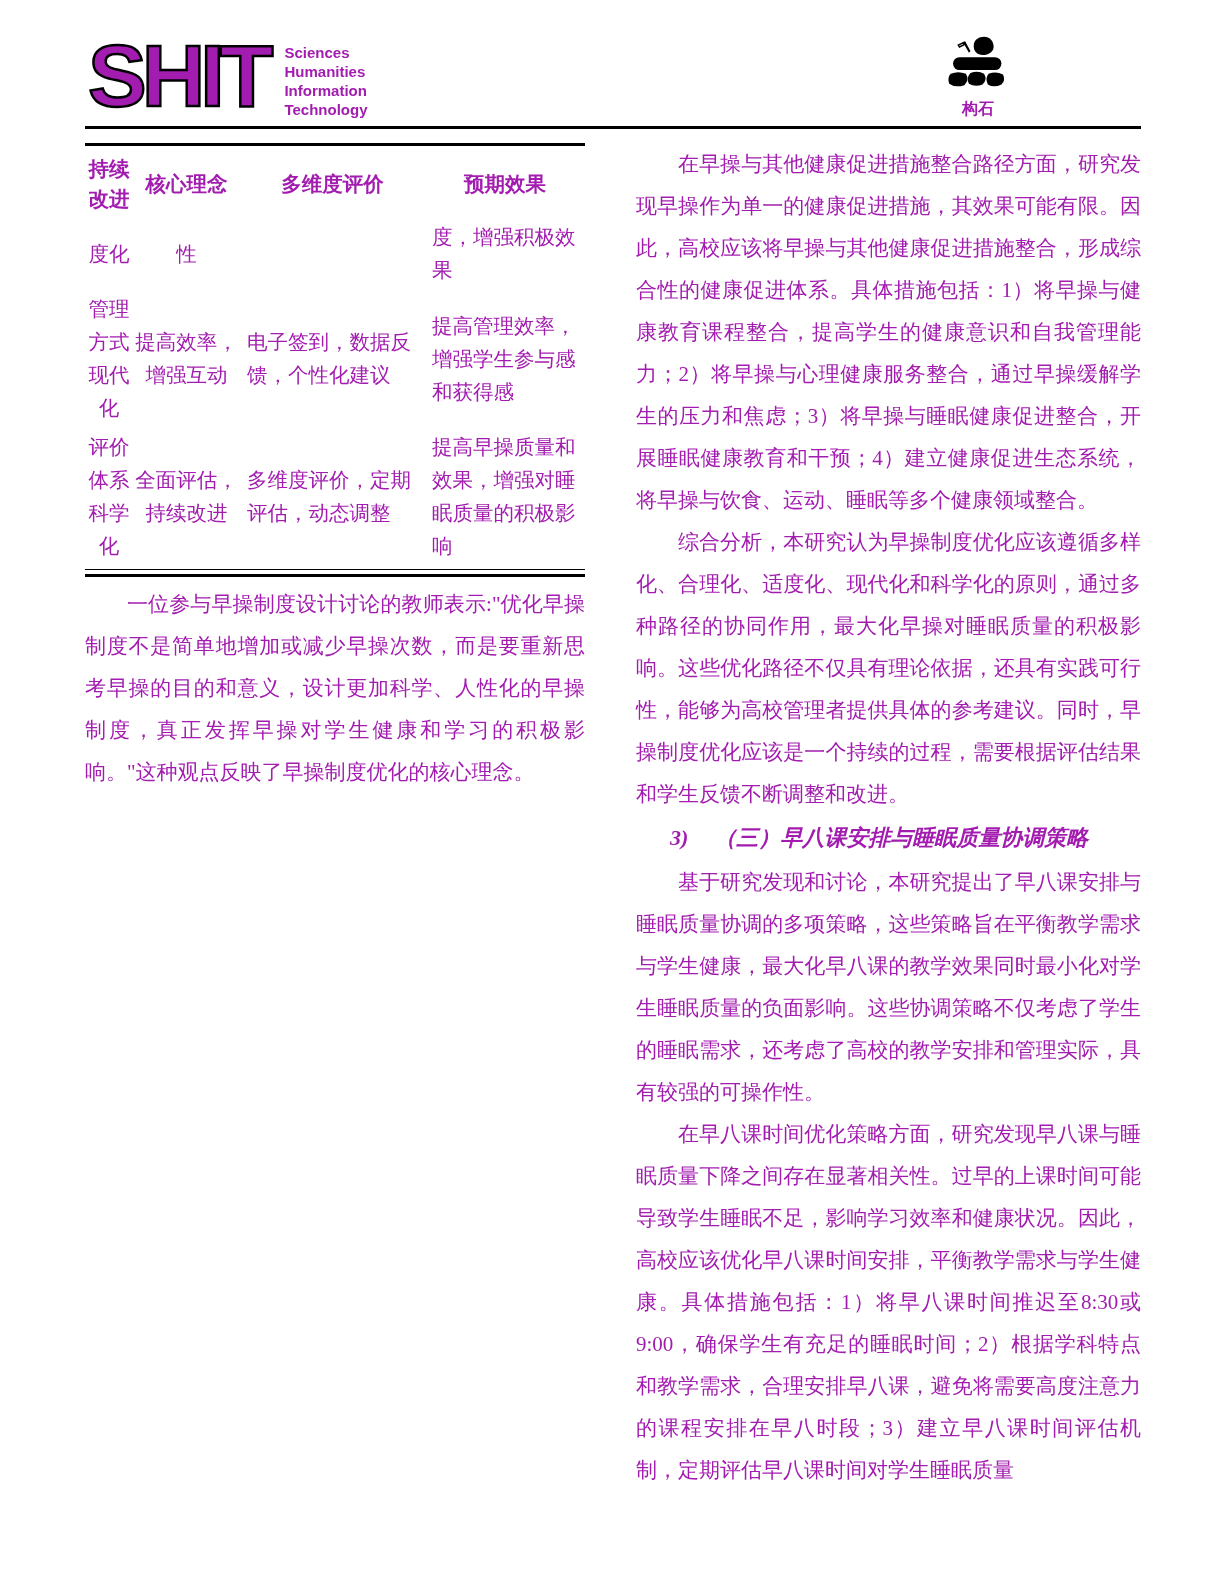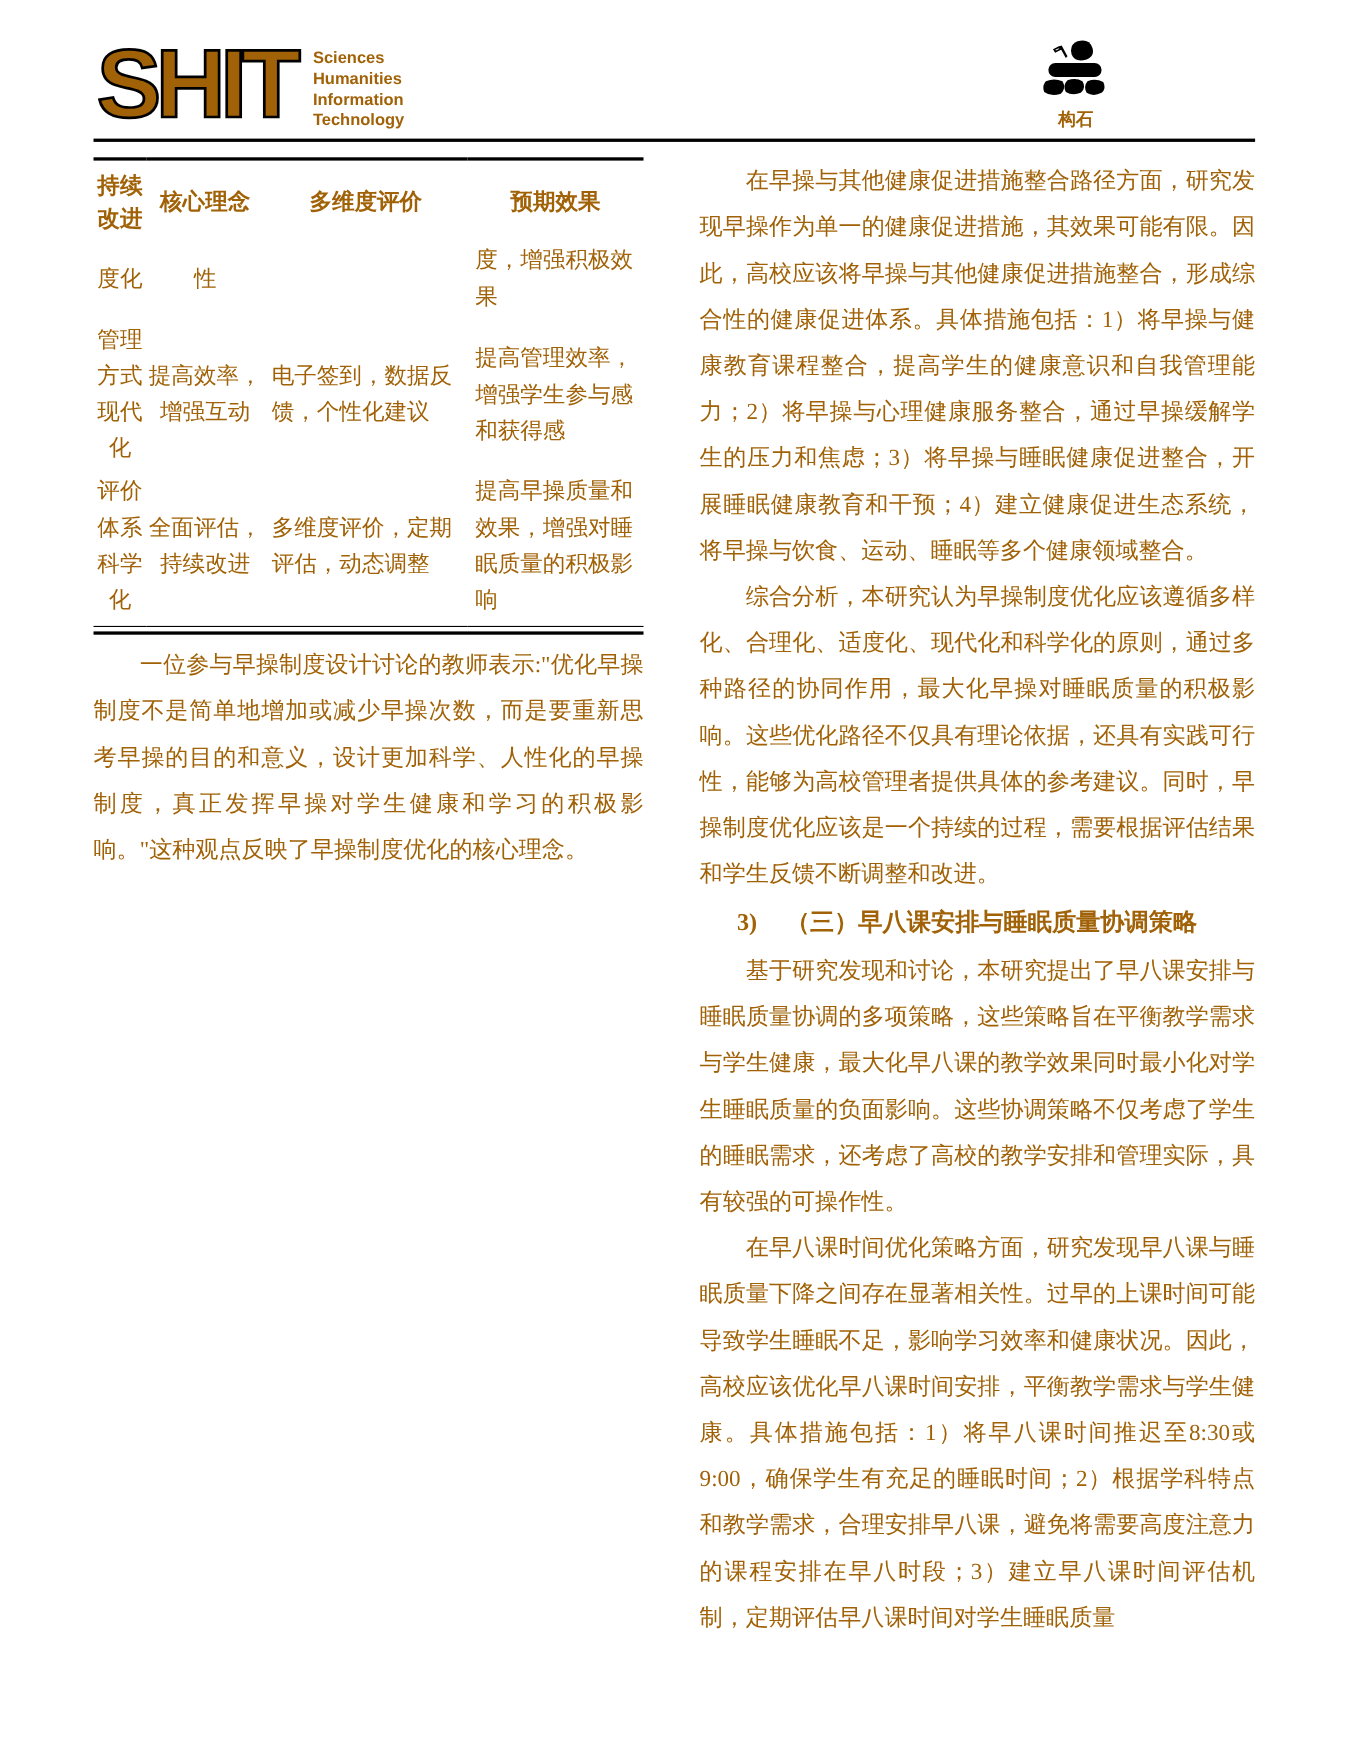--- a/index.html
+++ b/index.html
@@ -1,17 +1,17 @@
 <!DOCTYPE html>
 <html><head>
 <meta charset="utf-8">
 <style>
   html,body{margin:0;padding:0;background:#fff;}
   .page{position:relative;width:1224px;height:1584px;background:#ffffff;overflow:hidden;
-        font-family:"Liberation Serif","DejaVu Serif",serif;color:#a16207;}
+        font-family:"Liberation Serif","DejaVu Serif",serif;color:#a21caf;}
   
   .logo-block{position:absolute;left:88px;top:34px;display:flex;align-items:flex-start;}
   .logo-shit{font-family:"Liberation Sans","DejaVu Sans",sans-serif;font-weight:bold;
              font-size:88px;line-height:84px;letter-spacing:-5px;
              -webkit-text-stroke:2.5px #000;}
   .logo-sub{margin-left:16px;margin-top:9px;font-family:"Liberation Sans","DejaVu Sans",sans-serif;
             font-weight:bold;font-size:15px;line-height:19px;}
   .brand{position:absolute;left:932px;top:36px;width:92px;text-align:center;}
   .brand svg{display:block;margin:0 auto;}
   .brand-label{font-family:"Liberation Sans","DejaVu Sans",sans-serif;font-weight:bold;
@@ -30,21 +30,21 @@
   table.paper-table col.c1{width:48px;}
   table.paper-table col.c2{width:107px;}
   table.paper-table col.c3{width:185px;}
   table.paper-table col.c4{width:160px;}
   table.paper-table th{font-weight:bold;text-align:center;vertical-align:middle;
                        padding:8px 0 4px;line-height:30px;}
   table.paper-table td{vertical-align:middle;text-align:center;padding:3px 0;}
   table.paper-table td.al,table.paper-table th.al{text-align:left;padding-left:7px;}
   table.paper-table tbody tr:last-child td{padding-bottom:6px;margin-left:20px;}
   
-  .sec-heading{font-size:22px;line-height:46px;font-weight:bold;
+  .sec-heading{font-size:22px;line-height:46px;font-weight:bold;font-style:italic;
                padding-left:34px;margin:0;}
   .sec-num{display:inline-block;margin-right:26px;}
 </style>
 </head>
 <body>
 
 <div class="page">
 
   <div class="logo-block">
     <div class="logo-shit">SHIT</div>

